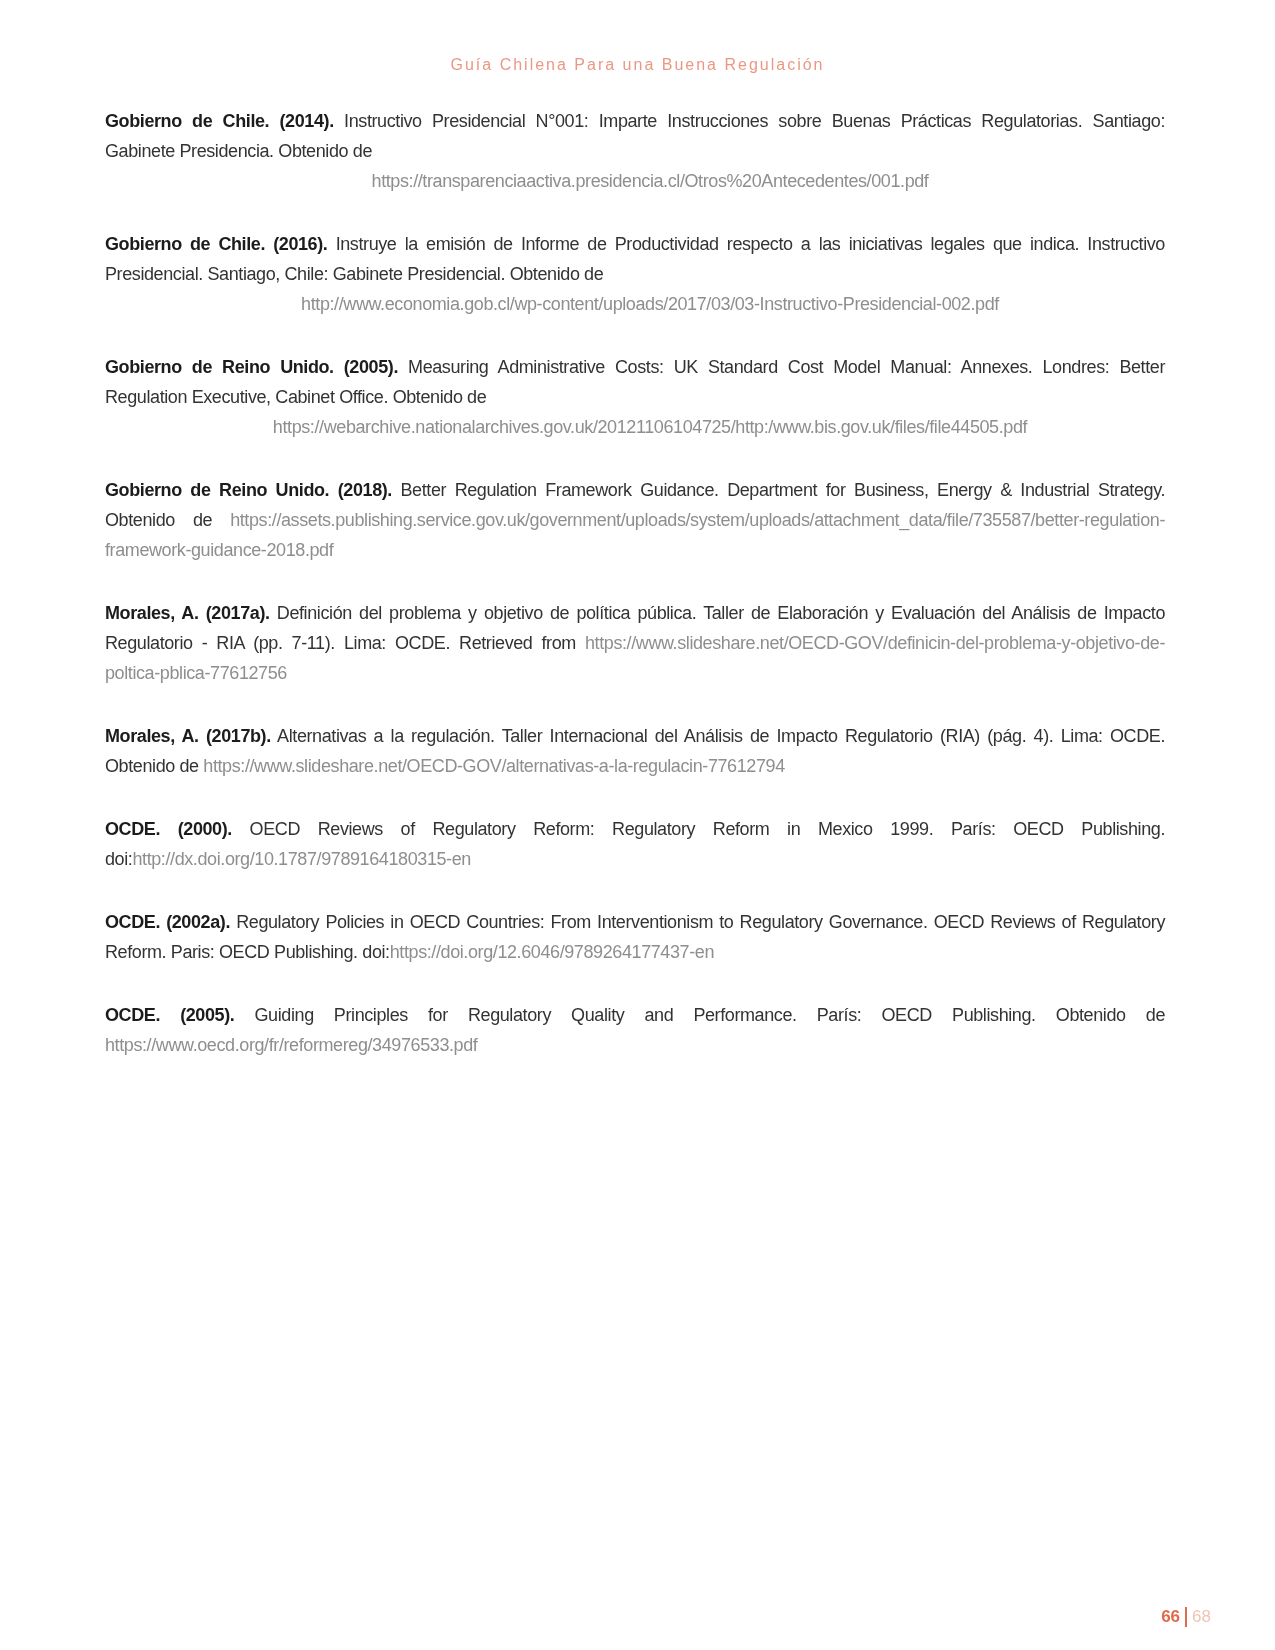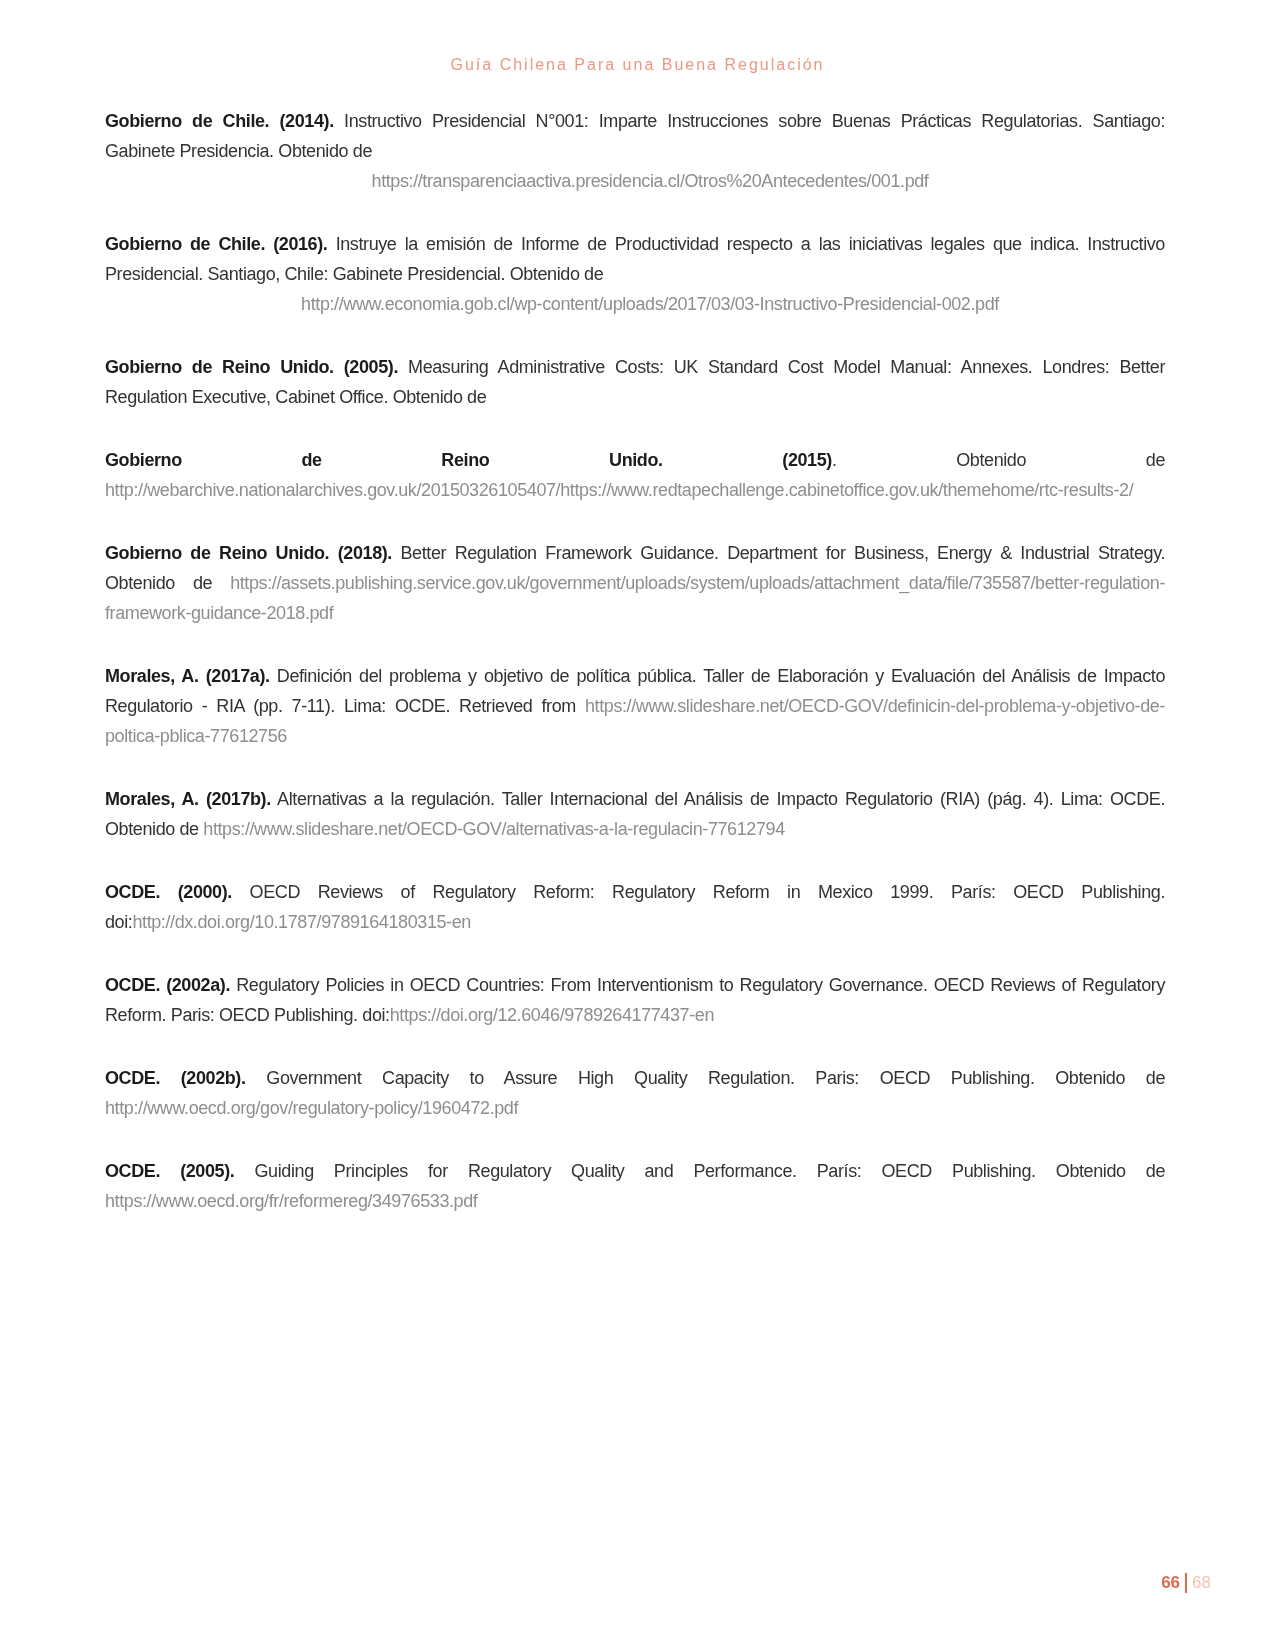--- a/index.html
+++ b/index.html
@@ -53,21 +53,21 @@
   }
   .url-block {
     display: block;
     padding-left: 30px;
     text-align: center;
   }
   .url-block:empty { display: none; }
 
   .page-footer {
     position: absolute;
-    top: 1572px;
+    top: 1606px;
     right: 64px;
     display: flex;
     align-items: center;
     font-size: 17px;
     line-height: 21px;
   }
   .page-num {
     font-weight: 700;
     color: var(--page_number, #E06A4B);
   }
@@ -89,37 +89,35 @@
   <header class="page-header">
     <span>Guía Chilena Para una Buena Regulación</span>
   </header>
 
   <main class="references">
 
     <p class="entry"><span class="author">Gobierno de Chile. (2014).</span><span> Instructivo Presidencial N°001: Imparte Instrucciones sobre Buenas Prácticas Regulatorias. Santiago: Gabinete Presidencia. Obtenido de</span><span class="url"></span><span class="url url-block">https://transparenciaactiva.presidencia.cl/Otros%20Antecedentes/001.pdf</span></p>
 
     <p class="entry"><span class="author">Gobierno de Chile. (2016).</span><span> Instruye la emisión de Informe de Productividad respecto a las iniciativas legales que indica. Instructivo Presidencial. Santiago, Chile: Gabinete Presidencial. Obtenido de</span><span class="url"></span><span class="url url-block">http://www.economia.gob.cl/wp-content/uploads/2017/03/03-Instructivo-Presidencial-002.pdf</span></p>
 
-    <p class="entry"><span class="author">Gobierno de Reino Unido. (2005).</span><span> Measuring Administrative Costs: UK Standard Cost Model Manual: Annexes. Londres: Better Regulation Executive, Cabinet Office. Obtenido de</span><span class="url"></span></p>
+    <p class="entry"><span class="author">Gobierno de Reino Unido. (2005).</span><span> Measuring Administrative Costs: UK Standard Cost Model Manual: Annexes. Londres: Better Regulation Executive, Cabinet Office. Obtenido de</span><span class="url"></span><span class="url url-block">https://webarchive.nationalarchives.gov.uk/20121106104725/http:/www.bis.gov.uk/files/file44505.pdf</span></p>
 
-    <p class="entry"><span class="author">Gobierno de Reino Unido. (2015)</span><span>. Obtenido de </span><span class="url">http://webarchive.nationalarchives.gov.uk/20150326105407/https://www.redtapechallenge.cabinetoffice.gov.uk/themehome/rtc-results-2/</span></p>
 
     <p class="entry"><span class="author">Gobierno de Reino Unido. (2018).</span><span> Better Regulation Framework Guidance. Department for Business, Energy &amp; Industrial Strategy. Obtenido de </span><span class="url">https://assets.publishing.service.gov.uk/government/uploads/system/uploads/attachment_data/file/735587/better-regulation-framework-guidance-2018.pdf</span></p>
 
 
 
     <p class="entry"><span class="author">Morales, A. (2017a).</span><span> Definición del problema y objetivo de política pública. Taller de Elaboración y Evaluación del Análisis de Impacto Regulatorio - RIA (pp. 7-11). Lima: OCDE. Retrieved from </span><span class="url">https://www.slideshare.net/OECD-GOV/definicin-del-problema-y-objetivo-de-poltica-pblica-77612756</span></p>
 
     <p class="entry"><span class="author">Morales, A. (2017b).</span><span> Alternativas a la regulación. Taller Internacional del Análisis de Impacto Regulatorio (RIA) (pág. 4). Lima: OCDE. Obtenido de </span><span class="url">https://www.slideshare.net/OECD-GOV/alternativas-a-la-regulacin-77612794</span></p>
 
     <p class="entry"><span class="author">OCDE. (2000).</span><span> OECD Reviews of Regulatory Reform: Regulatory Reform in Mexico 1999. París: OECD Publishing. doi:</span><span class="url">http://dx.doi.org/10.1787/9789164180315-en</span></p>
 
     <p class="entry"><span class="author">OCDE. (2002a).</span><span> Regulatory Policies in OECD Countries: From Interventionism to Regulatory Governance. OECD Reviews of Regulatory Reform. Paris: OECD Publishing. doi:</span><span class="url">https://doi.org/12.6046/9789264177437-en</span></p>
 
-    <p class="entry"><span class="author">OCDE. (2002b).</span><span> Government Capacity to Assure High Quality Regulation. Paris: OECD Publishing. Obtenido de </span><span class="url">http://www.oecd.org/gov/regulatory-policy/1960472.pdf</span></p>
 
     <p class="entry"><span class="author">OCDE. (2005).</span><span> Guiding Principles for Regulatory Quality and Performance. París: OECD Publishing. Obtenido de </span><span class="url">https://www.oecd.org/fr/reformereg/34976533.pdf</span></p>
 
   </main>
 
   <footer class="page-footer">
     <span class="page-num">66</span>
     <span class="page-divider"></span>
     <span class="page-total">68</span>
   </footer>

